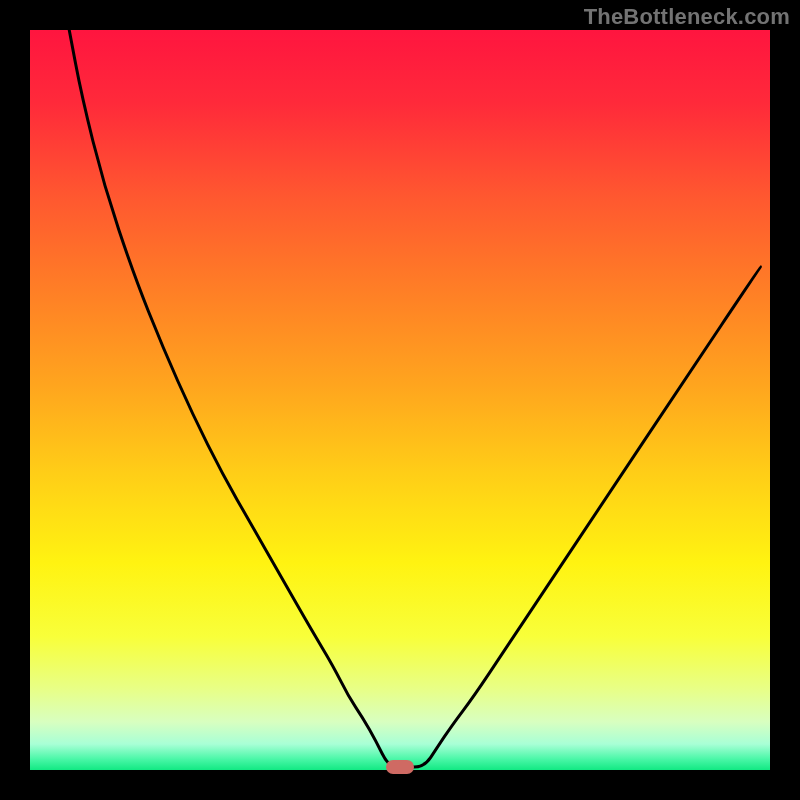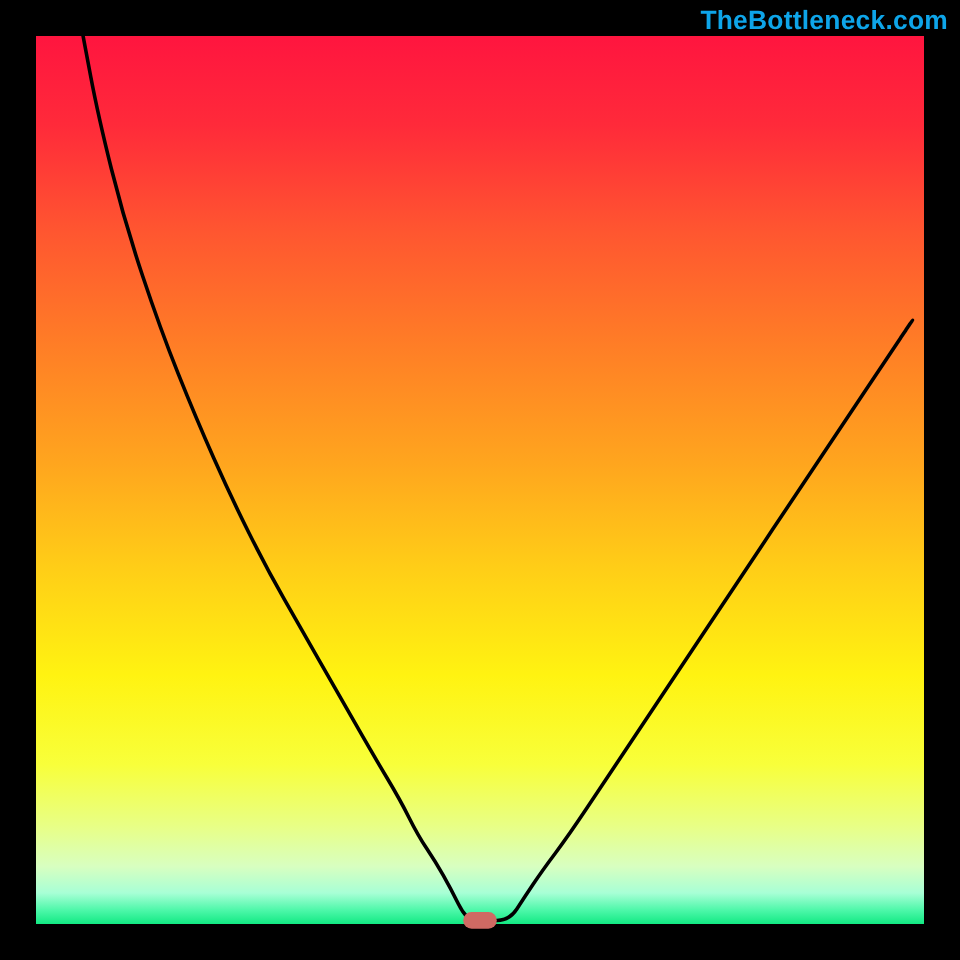--- a/index.html
+++ b/index.html
@@ -13,21 +13,21 @@
   }
   .stage {
     position: relative;
     width: 800px;
     height: 800px;
   }
   .watermark {
     position: absolute;
     top: 4px;
     right: 10px;
-    color: #0ea5e9;
+    color: #737373;
     font-size: 22px;
     font-weight: 600;
     letter-spacing: 0.2px;
     z-index: 10;
   }
   .plot {
     position: absolute;
     left: 30px;
     top: 30px;
     width: 740px;

